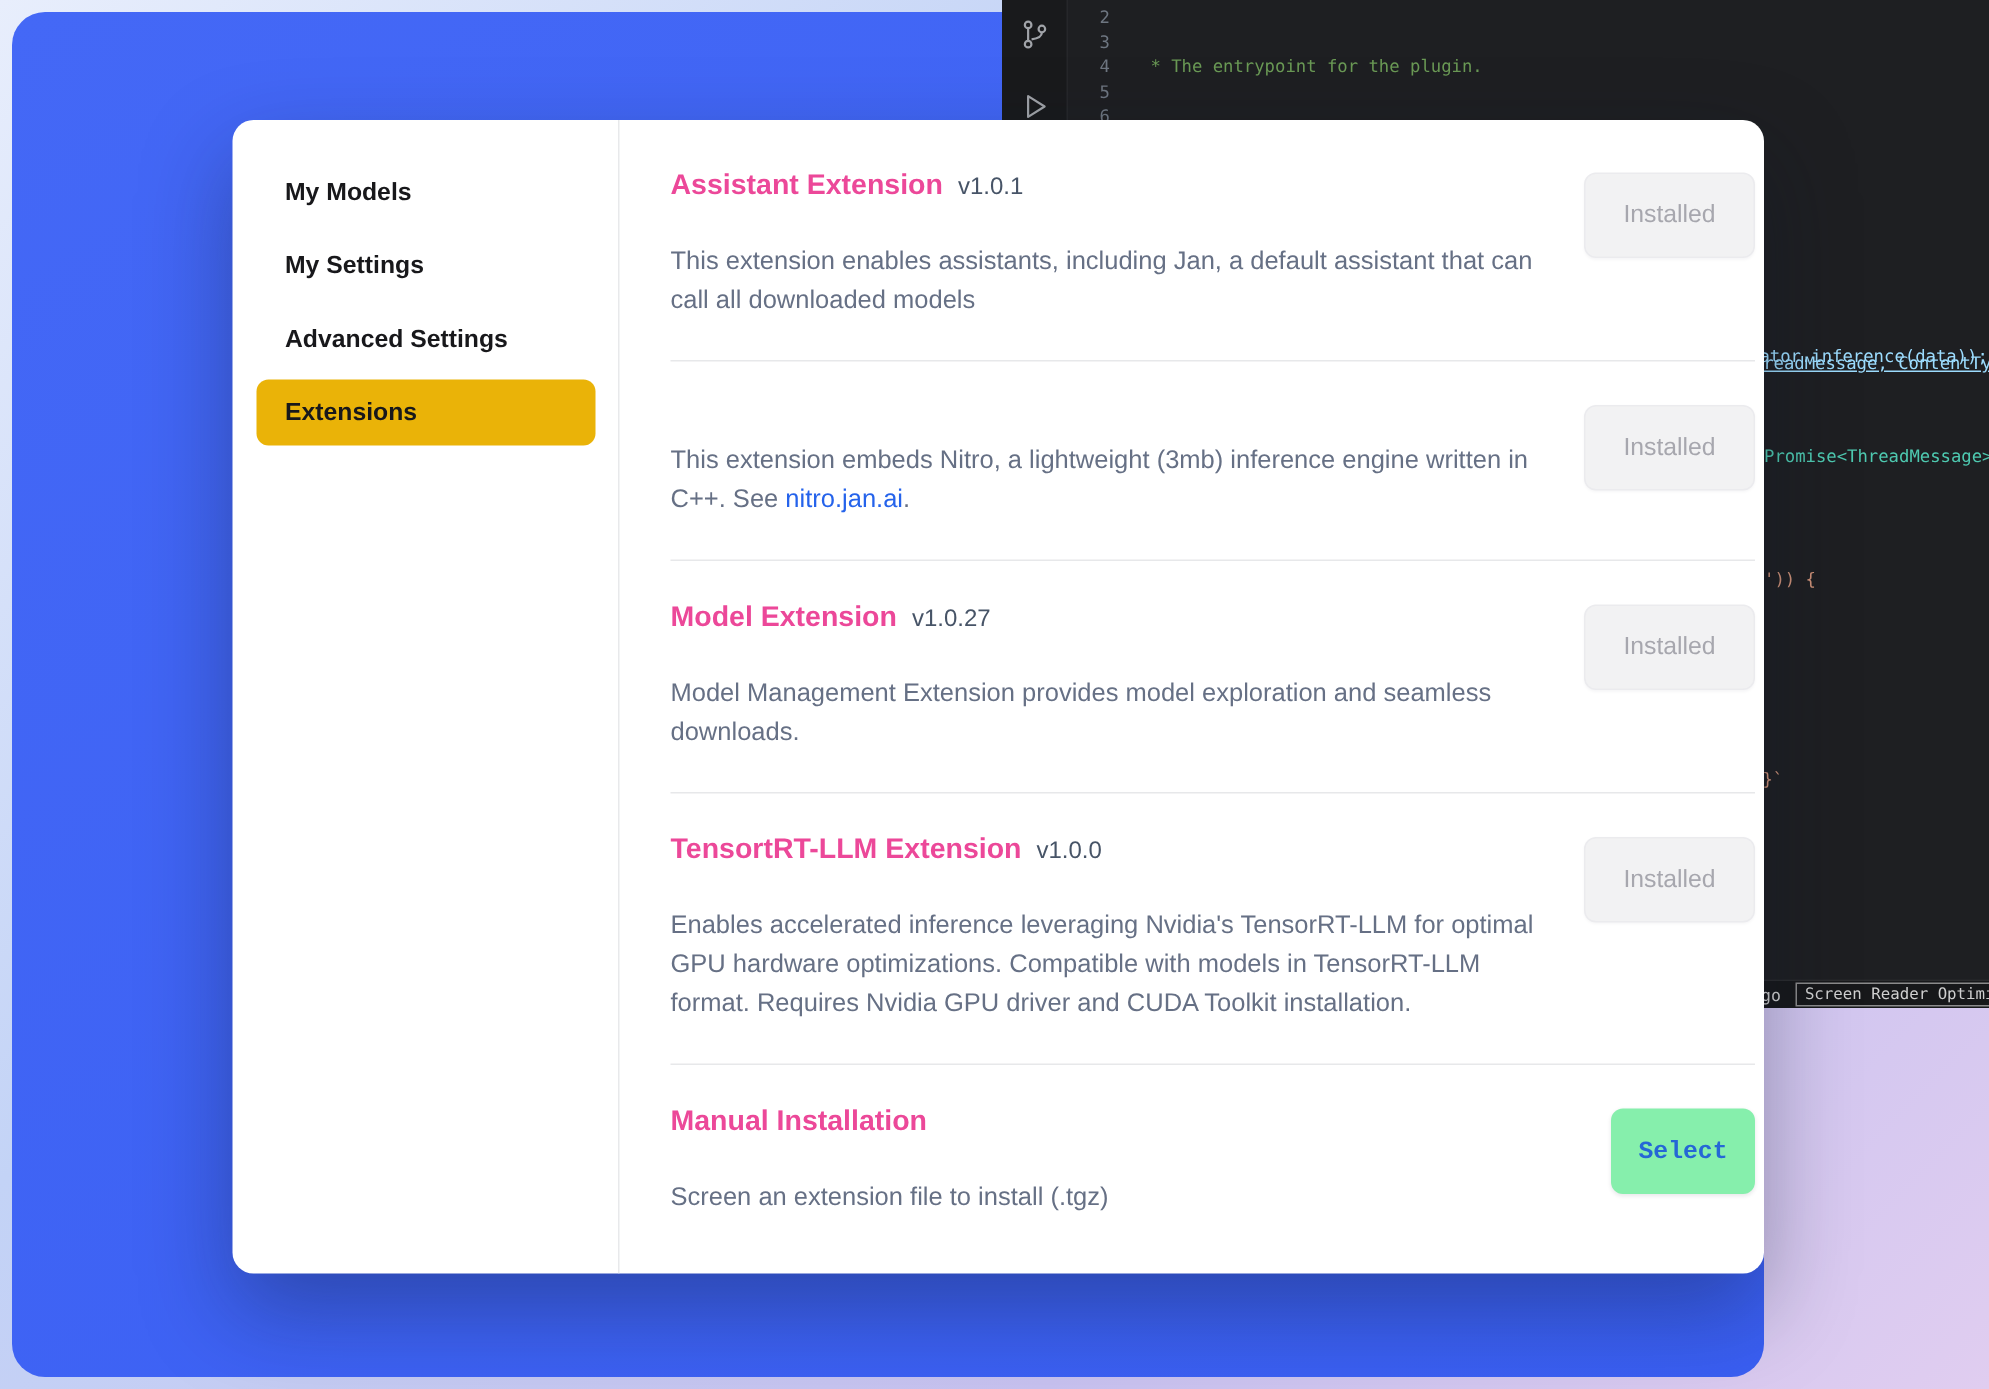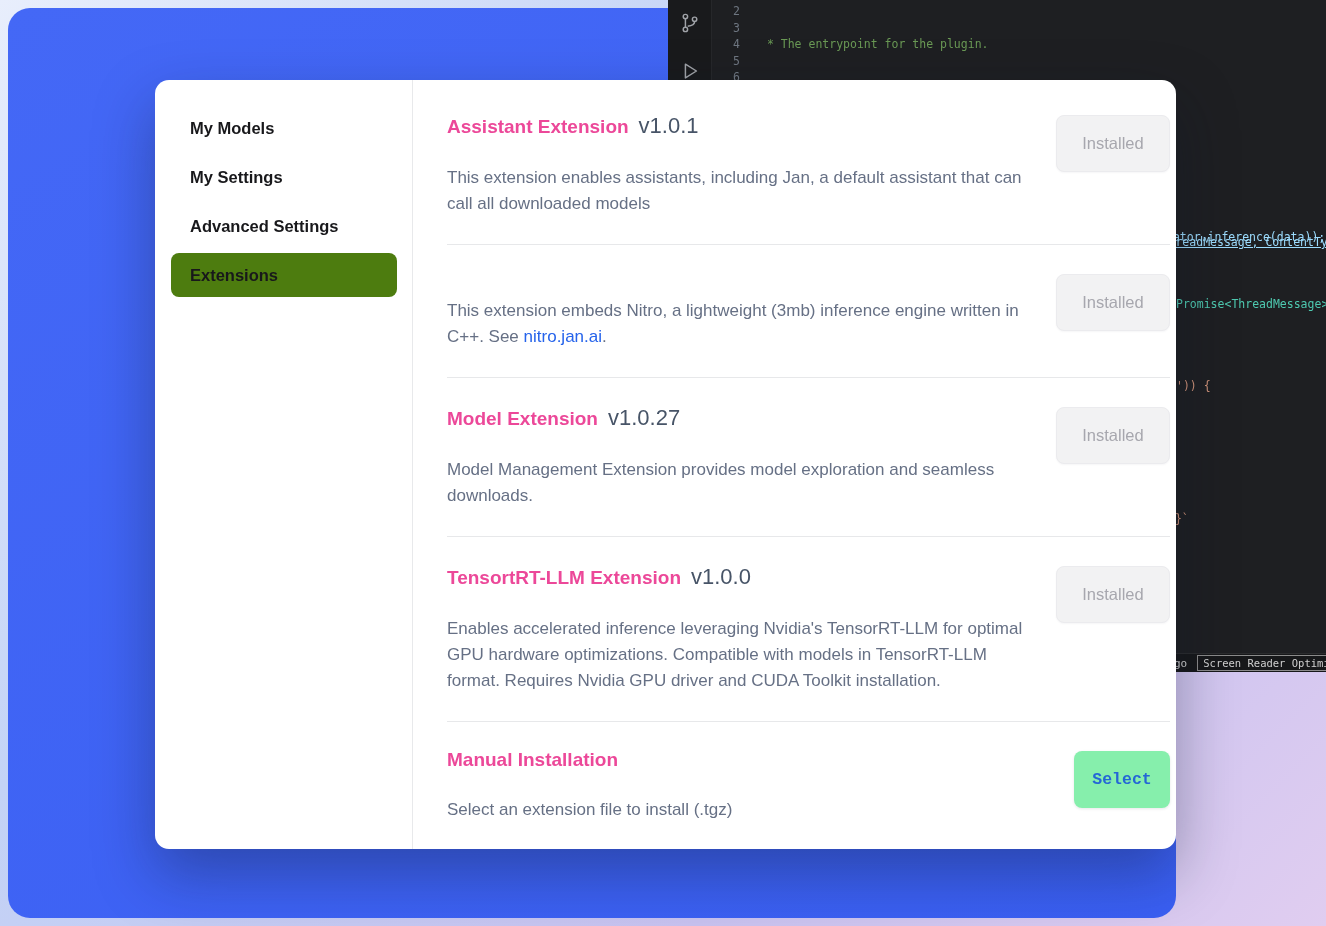--- a/index.html
+++ b/index.html
@@ -56,28 +56,28 @@
   .card {
     position:absolute; left:155px; top:80px; width:1021px; height:769px;
     background:#ffffff; border-radius:14px; overflow:hidden; display:flex;
     box-shadow:0 25px 60px rgba(15,23,42,.35);
   }
   .nav { width:258px; flex-shrink:0; border-right:1px solid #e8e9eb; padding:26px 15px 0 16px; }
   .nav-item {
     height:44px; display:flex; align-items:center; padding:0 19px; margin-bottom:5px;
     border-radius:8px; font-size:16.5px; font-weight:700; color:#18181b; cursor:pointer;
   }
-  .nav-item.active { background:#4d7c0f; }
+  .nav-item.active { background:#eab308; }
 
   .content { flex:1; padding:6px 30px 0 34px; }
   .row { display:flex; justify-content:space-between; align-items:flex-start; padding:27px 0; }
   .row + .row { border-top:1px solid #e7e8ea; }
   .row-text { width:585px; }
   .row-title { font-size:19px; font-weight:700; color:#ec4899; }
-  .row-version { font-size:22px; font-weight:400; color:#475467; margin-left:10px; }
+  .row-version { font-size:16px; font-weight:400; color:#475467; margin-left:10px; }
   .row-desc { margin:26px 0 0; font-size:17px; line-height:26px; color:#667085; }
   .desc-link { color:#2563eb; cursor:pointer; }
   .btn {
     border:none; font-family:inherit; border-radius:8px; height:57px; margin-left:24px; margin-top:2px;
     font-size:16.5px; display:flex; align-items:center; justify-content:center; flex-shrink:0; cursor:pointer;
     padding:0 14px;
   }
   .btn-installed {
     min-width:114px; background:#f2f2f3; color:#a7a7ae; font-weight:500;
     border:1px solid #ebebee; box-shadow:0 1px 2px rgba(16,24,40,.04);
@@ -183,19 +183,19 @@
         <p class="row-desc">Enables accelerated inference leveraging Nvidia's TensorRT-LLM for optimal GPU hardware optimizations. Compatible with models in TensorRT-LLM format. Requires Nvidia GPU driver and CUDA Toolkit installation.</p>
       </div>
       <button class="btn btn-installed">Installed</button>
     </section>
 
     <section class="row">
       <div class="row-text">
         <div>
           <span class="row-title">Manual Installation</span>
         </div>
-        <p class="row-desc">Select an extension file to install (.tgz)</p>
+        <p class="row-desc">Screen an extension file to install (.tgz)</p>
       </div>
       <button class="btn btn-select">Select</button>
     </section>
 
   </div>
 </div>
 
 </body></html>

